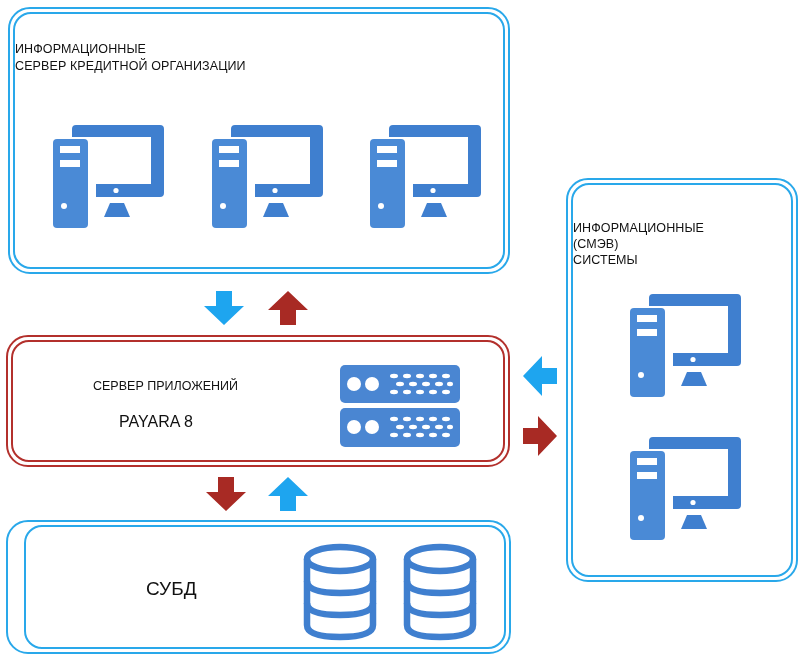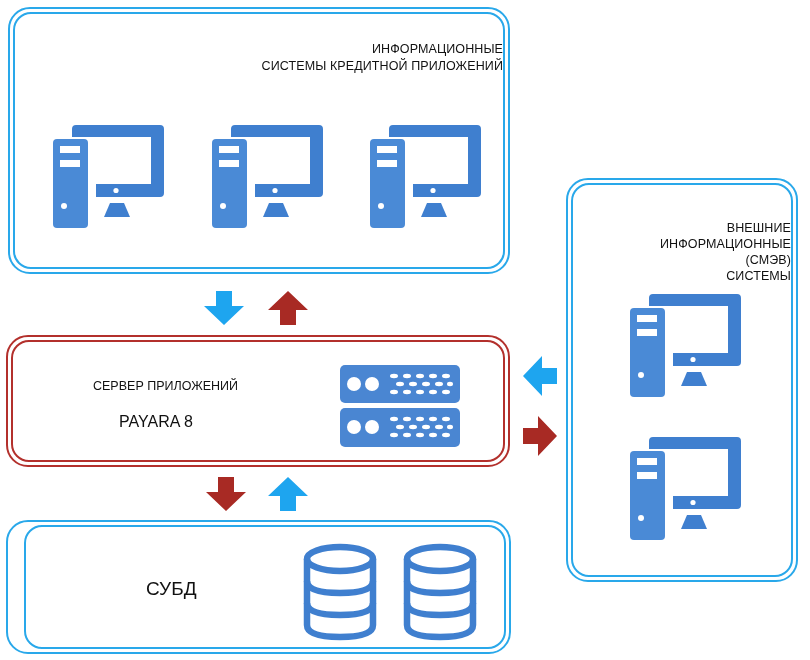--- a/index.html
+++ b/index.html
@@ -21,21 +21,21 @@
     .box.red { border-color: #b3302c; }
     .box.red > .inner { border-color: #b3302c; }
 
     #box-is { left: 8px; top: 7px; width: 502px; height: 267px; }
     #box-srv { left: 6px; top: 335px; width: 504px; height: 132px; }
     #box-db { left: 6px; top: 520px; width: 505px; height: 134px; padding-left: 16px; }
     #box-ext { left: 566px; top: 178px; width: 232px; height: 404px; }
 
     .title {
       position: absolute;
-      text-align: right;
+      text-align: left;
       font-size: 12.5px;
       line-height: 17px;
       letter-spacing: 0.1px;
     }
     #is-title { left: 0; right: 0; top: 27px; }
     #ext-title { left: 0; right: 0; top: 35px; font-size: 12.5px; line-height: 16px; }
 
     #srv-label { position: absolute; left: 80px; top: 37px; font-size: 12.5px; }
     #srv-product { position: absolute; left: 106px; top: 71px; font-size: 16px; }
     #db-label { position: absolute; left: 120px; top: 51px; font-size: 19px; }
@@ -123,21 +123,21 @@
     <symbol id="arr-right" viewBox="0 0 34 40">
       <path d="M34 20 L15 40 L15 28 L0 28 L0 12 L15 12 L15 0 Z"></path>
     </symbol>
   </defs>
 </svg>
 
 <div class="box" id="box-is">
   <div class="inner">
     <div class="title" id="is-title">
       <div>ИНФОРМАЦИОННЫЕ</div>
-      <div>СИСТЕМЫ КРЕДИТНОЙ ПРИЛОЖЕНИЙ</div>
+      <div>СЕРВЕР КРЕДИТНОЙ ОРГАНИЗАЦИИ</div>
     </div>
     <div class="icon" style="left:37px; top:109px;">
       <svg width="114" height="106">
           <use href="#pc"></use>
         </svg>
     </div>
     <div class="icon" style="left:196px; top:109px;">
       <svg width="114" height="106">
           <use href="#pc"></use>
         </svg>
@@ -207,21 +207,20 @@
 </div>
 <div class="arrow" style="left:523px; top:416px;">
   <svg width="34" height="40" fill="#a82a24">
       <use href="#arr-right"></use>
     </svg>
 </div>
 
 <div class="box" id="box-ext">
   <div class="inner">
     <div class="title" id="ext-title">
-      <div>ВНЕШНИЕ</div>
       <div>ИНФОРМАЦИОННЫЕ</div>
       <div>(СМЭВ)</div>
       <div>СИСТЕМЫ</div>
     </div>
     <div class="icon" style="left:56px; top:107px;">
       <svg width="114" height="106">
           <use href="#pc"></use>
         </svg>
     </div>
     <div class="icon" style="left:56px; top:250px;">

